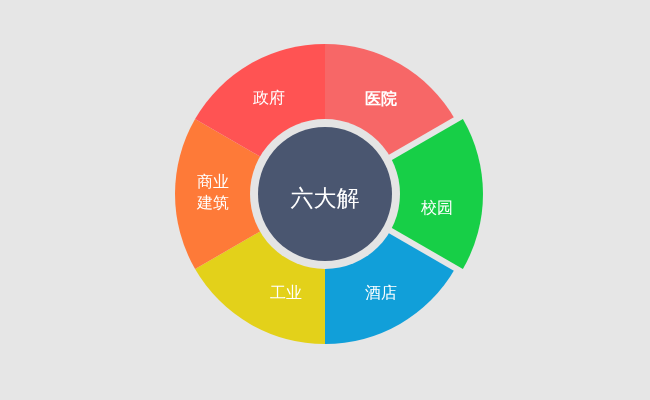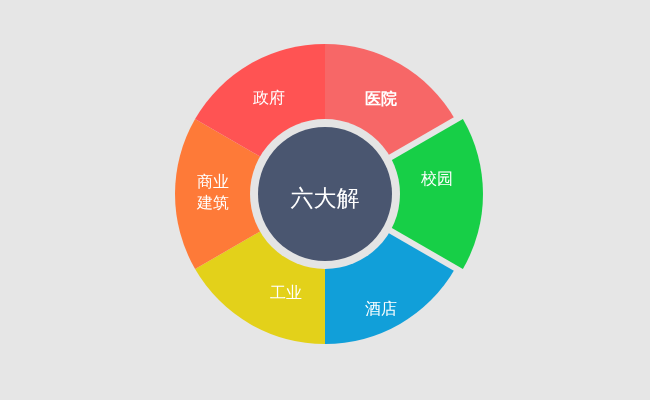--- a/index.html
+++ b/index.html
@@ -43,22 +43,22 @@
     <line id="gap1" x1="325" y1="194" x2="460" y2="116" stroke-width="4" stroke="#e6e6e6"></line>
     <line id="gap2" x1="325" y1="194" x2="460" y2="272" stroke-width="4" stroke="#e6e6e6"></line>
 
     <circle id="ring" cx="325" cy="194" r="75" fill="#e4e4e4"></circle>
 
     <circle id="hub" cx="325" cy="194" r="67" fill="#4a5670"></circle>
   </svg>
 
   <div class="label" style="left:269px; top:97px;">政府</div>
   <div class="label" style="left:381px; top:98px;font-weight:bold;">医院</div>
-  <div class="label" style="left:437px; top:178px;">校园</div>
-  <div class="label" style="left:381px; top:308px;">酒店</div>
+  <div class="label" style="left:437px; top:207px;">校园</div>
+  <div class="label" style="left:381px; top:292px;">酒店</div>
   <div class="label" style="left:286px; top:292px;">工业</div>
   <div class="label" style="left:213px; top:192px;">
     <div>商业</div>
     <div>建筑</div>
   </div>
   <div class="label center-label" style="left:325px; top:198px;">
     <div>六大解</div>
   </div>
 </div>
 

